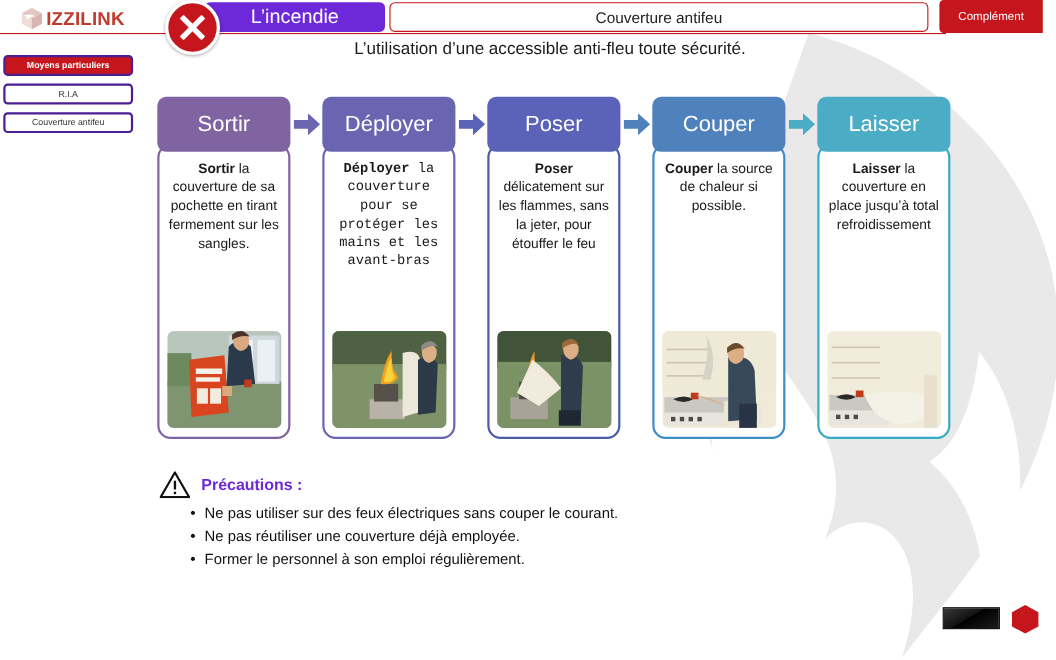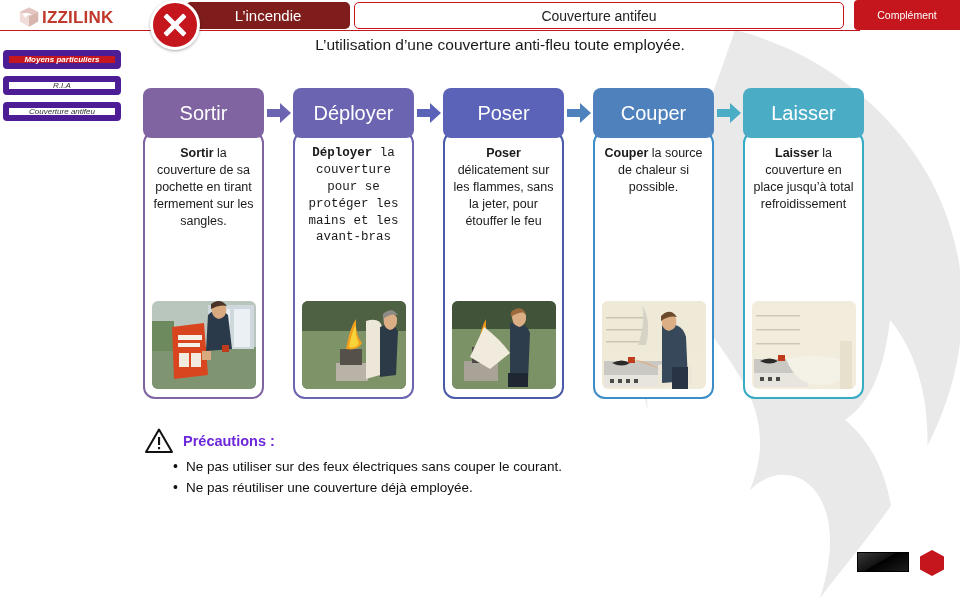--- a/index.html
+++ b/index.html
@@ -25,37 +25,37 @@
 
   .xbadge { position: absolute; left: 150px; top: 0px; width: 50px; height: 50px;
     border-radius: 50%; background: #C4161C; border: 3px solid #fff;
     box-shadow: 0 1px 3px rgba(0,0,0,.35); z-index: 6; }
   .xbadge:before, .xbadge:after { content: ""; position: absolute; left: 50%; top: 50%;
     width: 28px; height: 5px; background: #fff; border-radius: 1px; }
   .xbadge:before { transform: translate(-50%,-50%) rotate(45deg); }
   .xbadge:after  { transform: translate(-50%,-50%) rotate(-45deg); }
 
   .tab-red { position: absolute; left: 186px; top: 2px; width: 164px; height: 27px;
-    background: #7f1d1d; border-radius: 5px; color: #fff; font-size: 15px;
+    background: #6d28d9; border-radius: 5px; color: #fff; font-size: 18px;
     display: flex; align-items: center; justify-content: center; z-index: 5; }
   .tab-white { position: absolute; left: 354px; top: 2px; width: 490px; height: 27px;
     background: #fff; border: 1px solid #C4161C; border-radius: 5px; color: #222;
     font-size: 14px; display: flex; align-items: center; justify-content: center; z-index: 5; }
-  .tab-compl { position: absolute; left: 854px; top: 0px; width: 106px; height: 30px;
+  .tab-compl { position: absolute; left: 854px; top: 0px; width: 94px; height: 30px;
     background: #C4161C; border-radius: 4px 0 0 4px; color: #fff; font-size: 10.5px;
     display: flex; align-items: center; justify-content: center; z-index: 5; }
 
   .hrule { position: absolute; left: 0; top: 30px; width: 860px; height: 1px;
     background: #C4161C; z-index: 3; }
 
   
   .sidebar { position: absolute; left: 3px; top: 50px; width: 118px; z-index: 4; }
-  .side-item { height: 19px; border: 6px solid #4c1d95; border-radius: 4px;
+  .side-item { height: 19px; border: 2px solid #4c1d95; border-radius: 4px;
     margin-bottom: 7px; display: flex; align-items: center; justify-content: center;
-    font-size: 8px; color: #333; background: #fff; font-style: italic; }
+    font-size: 8px; color: #333; background: #fff; }
   .side-item.active { background: #C4161C; color: #fff; font-weight: 700; font-size: 8px; }
 
   
   .subtitle { position: absolute; left: 140px; top: 36px; width: 720px; text-align: center;
     font-size: 15.5px; color: #1a1a1a; z-index: 4; }
 
   
   .steps { position: absolute; left: 143px; top: 88px; width: 724px; height: 318px; z-index: 3;
     display: flex; align-items: flex-start; }
   .step { position: relative; width: 121px; display: flex; flex-direction: column; align-items: flex-start; }
@@ -123,21 +123,21 @@
     <div class="tab-white">Couverture antifeu</div>
     <div class="tab-compl">Complément</div>
   </div>
 
   <div class="sidebar">
     <div class="side-item active">Moyens particuliers</div>
     <div class="side-item">R.I.A</div>
     <div class="side-item">Couverture antifeu</div>
   </div>
 
-  <div class="subtitle">L’utilisation d’une couverture anti-fleu toute employée.</div>
+  <div class="subtitle">L’utilisation d’une accessible anti-fleu toute sécurité.</div>
 
   <div class="steps" id="steps">
       <div class="step">
         <div class="step-head" style="background: rgb(128, 100, 162);">
           <span>Sortir</span>
         </div>
         <div class="step-card" style="border-color: rgb(128, 100, 162);">
           <div class="step-text"><b>Sortir</b><span> la couverture de sa pochette en tirant fermement sur les sangles.</span></div>
           <div class="step-img">
             <svg viewBox="0 0 104 88">
@@ -292,20 +292,21 @@
       <svg class="warn-icon" viewBox="0 0 28 25">
         <path d="M14 1.5 L27 24 L1 24 Z" fill="#fff" stroke="#111" stroke-width="2" stroke-linejoin="round"></path>
         <rect x="13" y="9" width="2.1" height="8" fill="#111"></rect>
         <rect x="13" y="19" width="2.1" height="2.2" fill="#111"></rect>
       </svg>
       <span class="prec-title">Précautions :</span>
     </div>
     <ul class="prec-list" id="prec-list">
         <li><span>Ne pas utiliser sur des feux électriques sans couper le courant.</span></li>
         <li><span>Ne pas réutiliser une couverture déjà employée.</span></li>
+        <li><span>Former le personnel à son emploi régulièrement.</span></li>
       </ul>
   </div>
 
   <div class="bar-black"></div>
   <svg class="hex-red" viewBox="0 0 28 28">
     <polygon points="14,1 26,7.5 26,20.5 14,27 2,20.5 2,7.5" fill="#C4161C"></polygon>
   </svg>
 
 </div>
 

